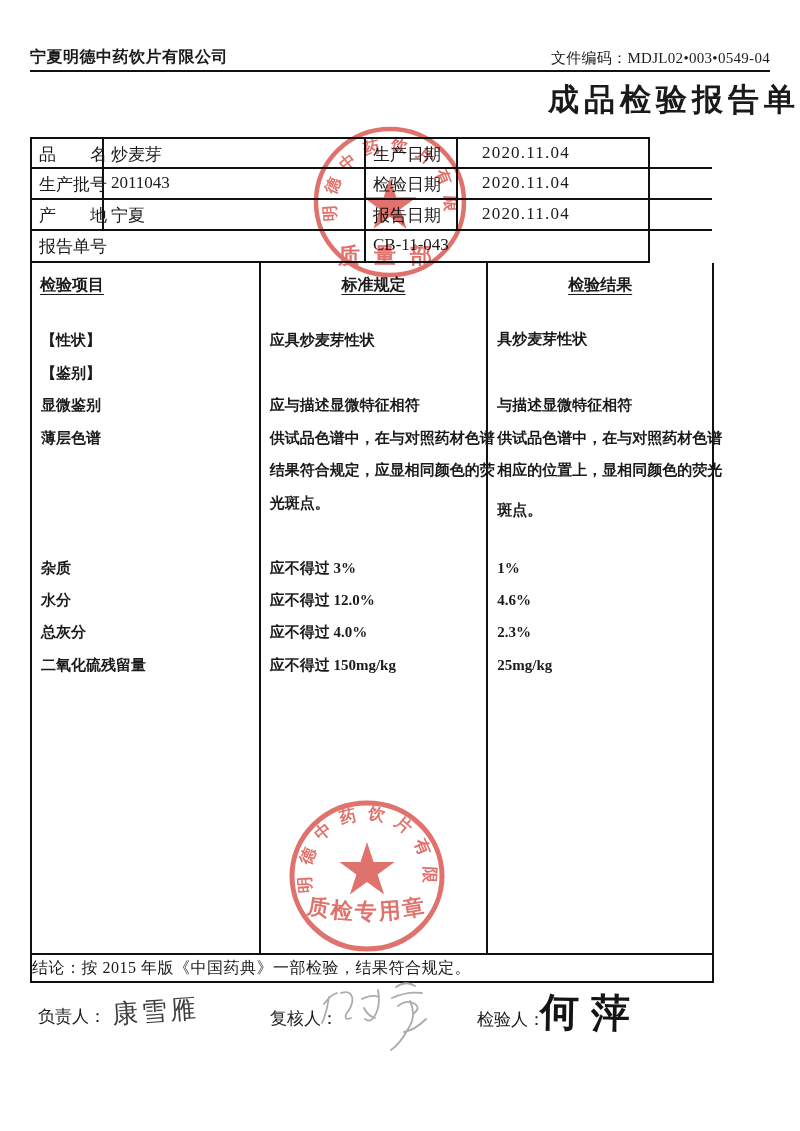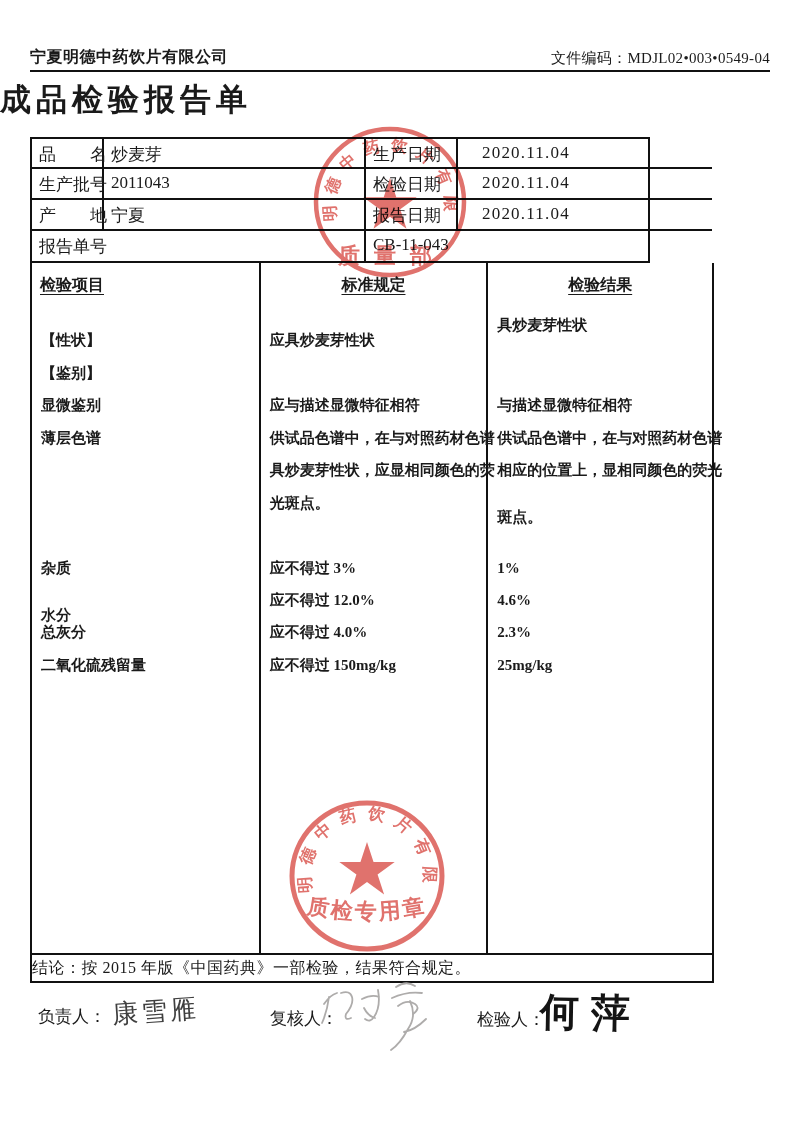--- a/index.html
+++ b/index.html
@@ -5,21 +5,21 @@
   html,body{margin:0;padding:0;background:#888;}
   .page{
     position:relative;width:800px;height:1131px;background:#ffffff;
     margin:0 auto;overflow:hidden;
     font-family:"Liberation Serif","DejaVu Serif",serif;color:#1a1a1a;
   }
   
   .company{position:absolute;left:30px;top:47px;font-size:16px;font-weight:700;letter-spacing:.5px;}
   .doccode{position:absolute;right:30px;top:49px;font-size:15px;letter-spacing:.3px;}
   .head-rule{position:absolute;left:30px;top:70px;width:740px;height:2px;background:#111;}
-  .title{position:absolute;left:0;top:79px;width:800px;text-align:left;
+  .title{position:absolute;left:0;top:79px;width:800px;text-align:right;
          font-size:31px;font-weight:700;letter-spacing:5px;}
   
   .info-table{
     position:absolute;left:30px;top:137px;width:620px;height:126px;
     border:2px solid #111;box-sizing:border-box;
     display:grid;grid-template-columns:72px 262px 92px 254px;
     grid-template-rows:30px 31px 31px 30px;font-size:17px;
   }
   .ic{box-sizing:border-box;padding:4px 6px 0 7px;border-right:2px solid #111;border-bottom:2px solid #111;
       white-space:nowrap;overflow:visible;}
@@ -90,45 +90,45 @@
 
   <div class="main-table">
 
     <div class="mcol c1">
       <div class="mhead left">检验项目</div>
       <div class="ln" style="top:67px">【性状】</div>
       <div class="ln" style="top:100px">【鉴别】</div>
       <div class="ln" style="top:132px">显微鉴别</div>
       <div class="ln" style="top:165px">薄层色谱</div>
       <div class="ln" style="top:295px">杂质</div>
-      <div class="ln" style="top:342px">水分</div>
+      <div class="ln" style="top:327px">水分</div>
       <div class="ln" style="top:359px">总灰分</div>
       <div class="ln" style="top:392px">二氧化硫残留量</div>
     </div>
 
     <div class="mcol c2">
       <div class="mhead ctr">标准规定</div>
       <div class="ln" style="top:67px">应具炒麦芽性状</div>
       <div class="ln" style="top:132px">应与描述显微特征相符</div>
       <div class="ln" style="top:165px">供试品色谱中，在与对照药材色谱</div>
-      <div class="ln" style="top:197px">具炒麦芽性状，应显相同颜色的荧</div>
+      <div class="ln" style="top:197px">结果符合规定，应显相同颜色的荧</div>
       <div class="ln" style="top:230px">光斑点。</div>
       <div class="ln" style="top:295px">应不得过 3%</div>
       <div class="ln" style="top:327px">应不得过 12.0%</div>
       <div class="ln" style="top:359px">应不得过 4.0%</div>
       <div class="ln" style="top:392px">应不得过 150mg/kg</div>
     </div>
 
     <div class="mcol c3">
       <div class="mhead ctr">检验结果</div>
-      <div class="ln" style="top:52px">具炒麦芽性状</div>
+      <div class="ln" style="top:66px">具炒麦芽性状</div>
       <div class="ln" style="top:132px">与描述显微特征相符</div>
       <div class="ln" style="top:165px">供试品色谱中，在与对照药材色谱</div>
       <div class="ln" style="top:197px">相应的位置上，显相同颜色的荧光</div>
-      <div class="ln" style="top:244px">斑点。</div>
+      <div class="ln" style="top:237px">斑点。</div>
       <div class="ln" style="top:295px">1%</div>
       <div class="ln" style="top:327px">4.6%</div>
       <div class="ln" style="top:359px">2.3%</div>
       <div class="ln" style="top:392px">25mg/kg</div>
     </div>
   </div>
 
   <div class="conclusion">
     <span>结论：按 2015 年版《中国药典》一部检验，结果符合规定。</span>
   </div>

